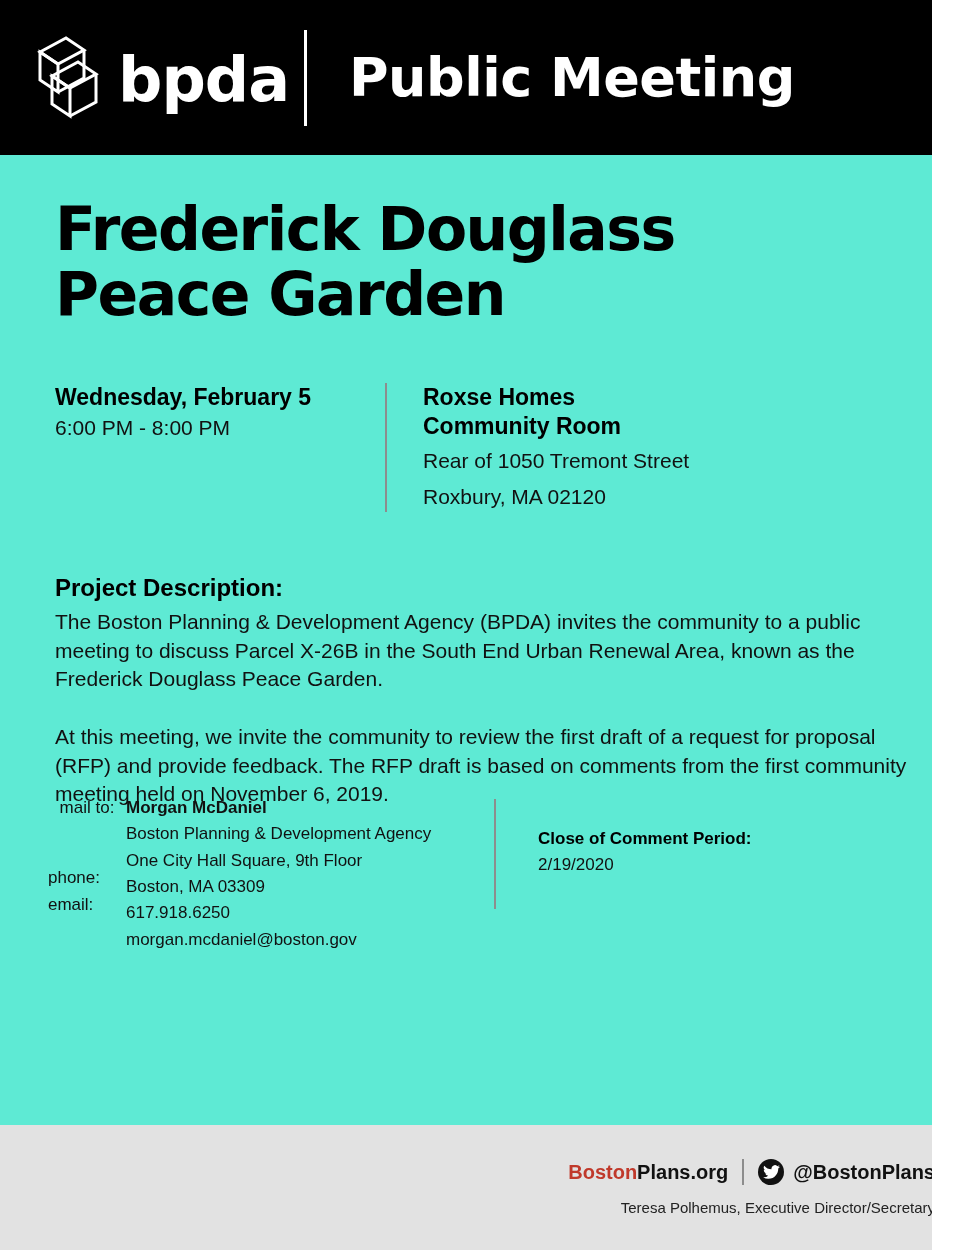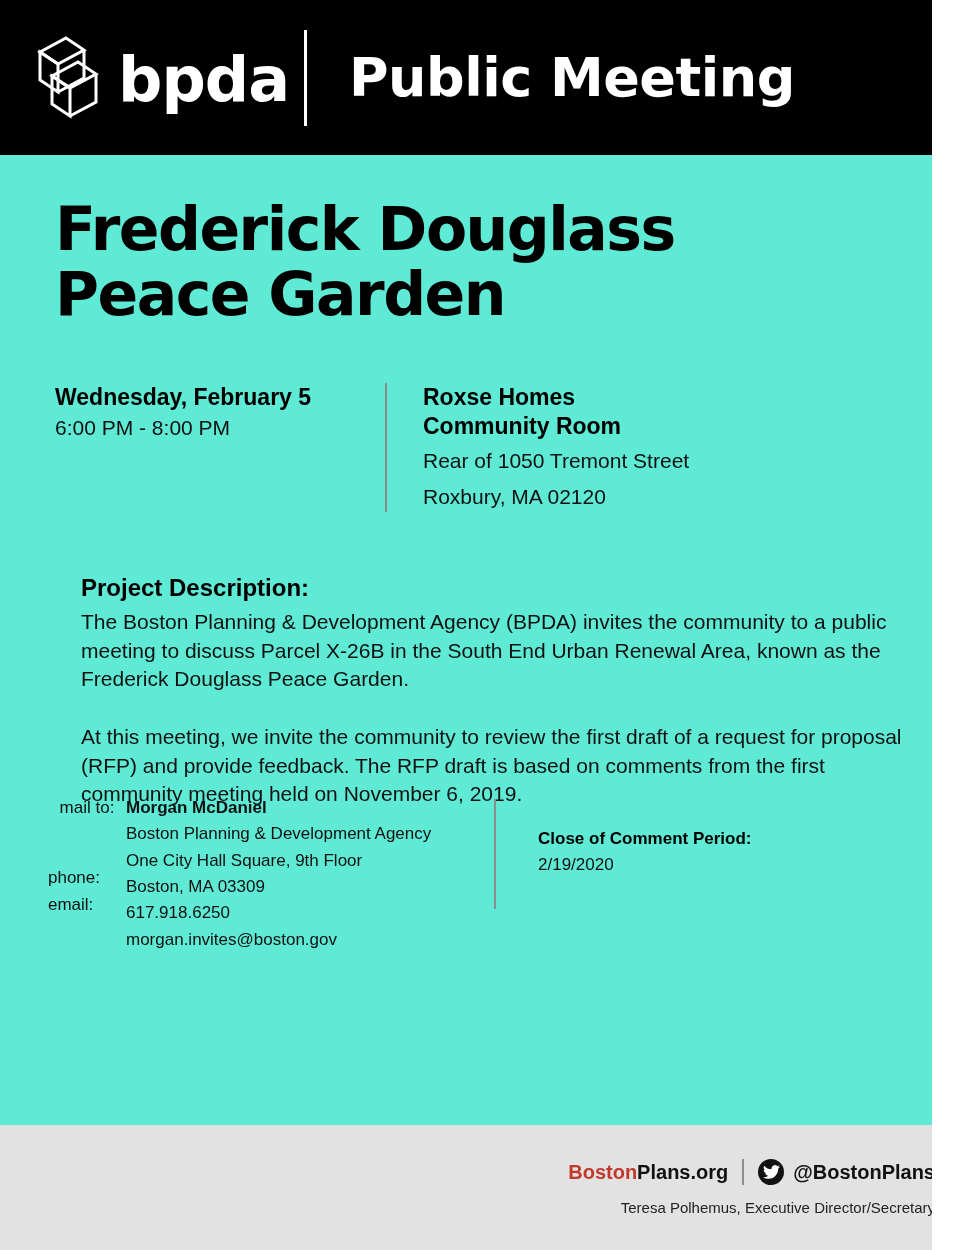--- a/index.html
+++ b/index.html
@@ -120,21 +120,20 @@
   .venue-addr {
     font-size: 21px;
     color: #111111;
     line-height: 1.45;
     margin-top: 5px;
   }
 
   
   .desc {
     margin-top: 62px;
-    margin-left: 26px;
   }
   .desc-heading {
     font-size: 24px;
     font-weight: bold;
     color: #000000;
     margin-bottom: 6px;
   }
   .desc-p {
     font-size: 21px;
     line-height: 1.35;
@@ -297,21 +296,21 @@
         <div>mail to:</div>
         <div>phone:</div>
         <div>email:</div>
       </div>
       <div class="values">
         <div class="name">Morgan McDaniel</div>
         <div>Boston Planning &amp; Development Agency</div>
         <div>One City Hall Square, 9th Floor</div>
         <div>Boston, MA 03309</div>
         <div>617.918.6250</div>
-        <div>morgan.invites@boston.gov</div>
+        <div>morgan.mcdaniel@boston.gov</div>
       </div>
     </div>
     <div class="contact-rule"></div>
     <div class="contact-right">
       <div class="close-head">Close of Comment Period:</div>
       <div class="close-date">2/19/2020</div>
     </div>
   </div>
 
   <div class="footer">

